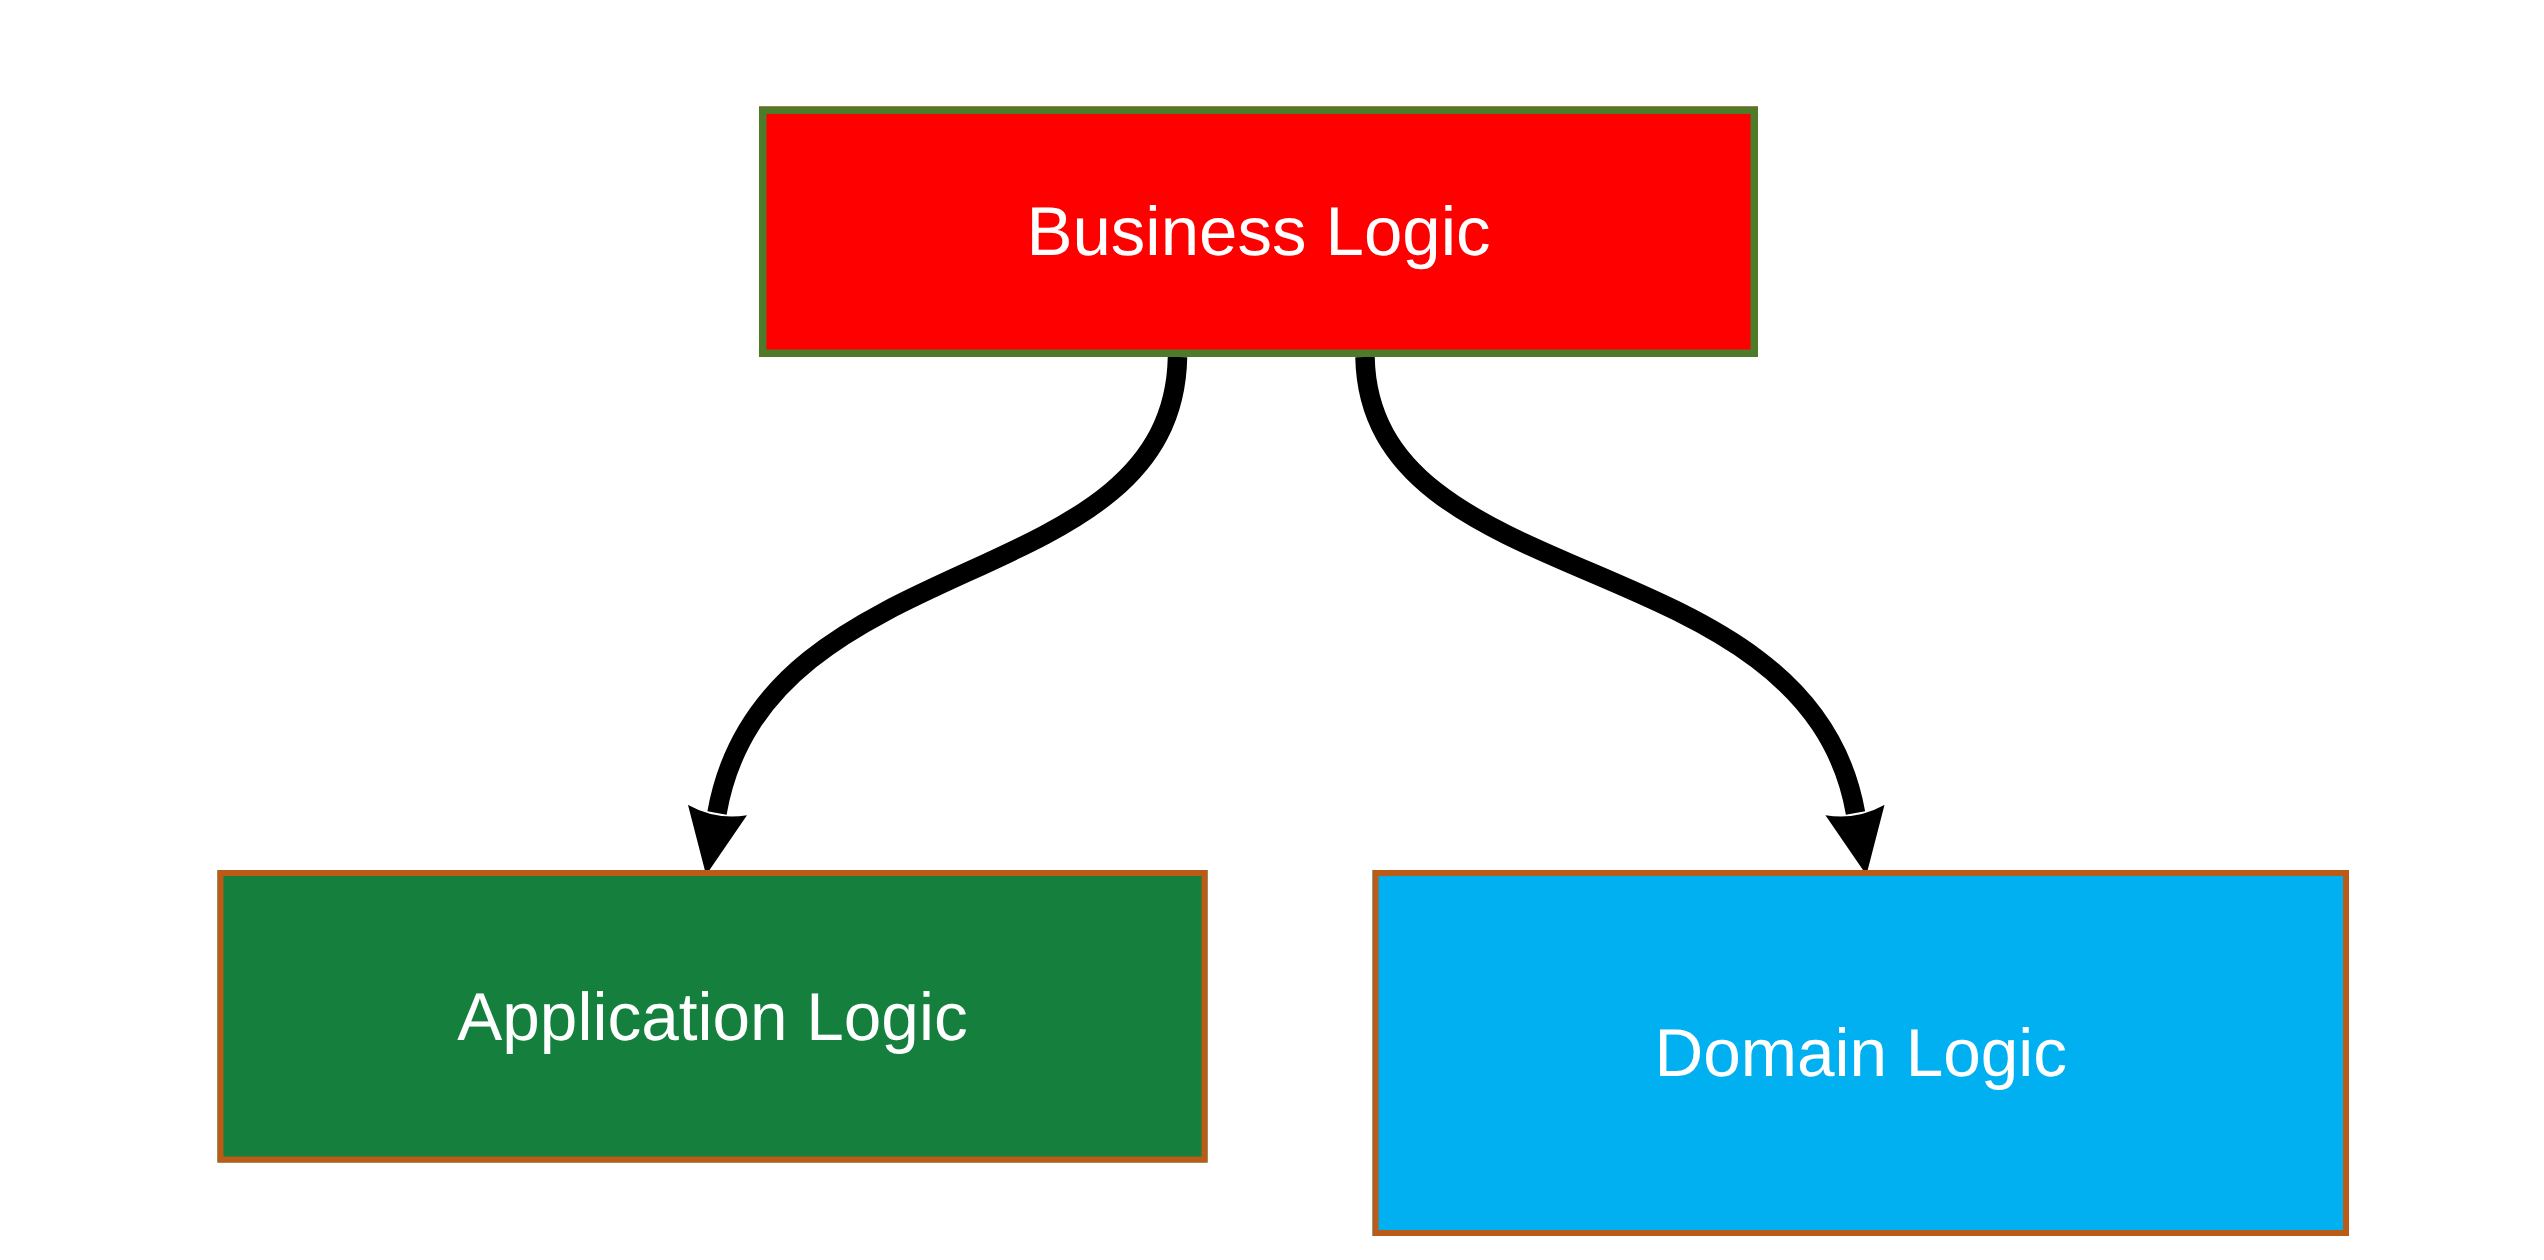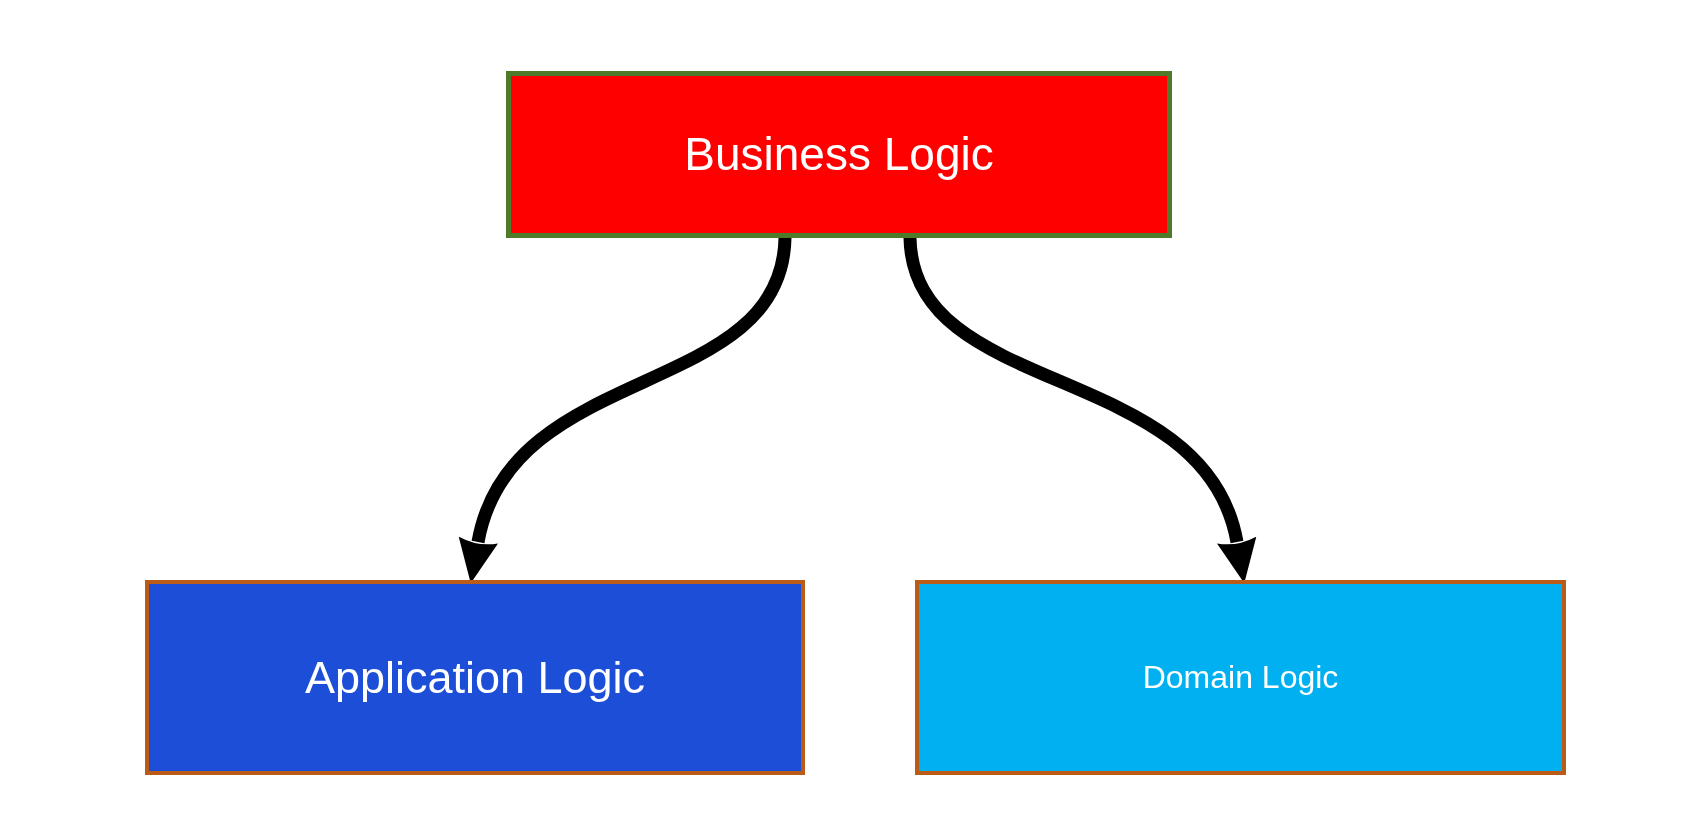--- a/index.html
+++ b/index.html
@@ -55,24 +55,24 @@
     width: 660px;
     height: 195px;
     border: 4px solid #ba5b17;
     background: #6ca644;
     font-size: 45px;
   }
   .node-domain {
     left: 915px;
     top: 580px;
     width: 651px;
-    height: 195px;
+    height: 244px;
     border: 4px solid #ba5b17;
     background: #00b0f0;
-    font-size: 32px;
+    font-size: 45px;
   }
   .node-label {
     display: block;
     white-space: nowrap;
   }
 </style>
 </head>
 <body>
 
 <div class="canvas">
@@ -84,21 +84,21 @@
       </marker>
     </defs>
     <path class="connector" d="M 785 238 C 782 400, 510 360, 478 542" marker-end="url(#arrowhead)" style="stroke: rgb(0, 0, 0);"></path>
     <path class="connector" d="M 910 238 C 913 400, 1205 360, 1237 542" marker-end="url(#arrowhead)" style="stroke: rgb(0, 0, 0);"></path>
   </svg>
 
   <div class="node node-business" style="background: rgb(255, 0, 0); border-color: rgb(78, 123, 42); color: rgb(255, 255, 255);">
     <span class="node-label">Business Logic</span>
   </div>
 
-  <div class="node node-application" style="background: #1d4ed8; border-color: rgb(186, 91, 23); color: rgb(255, 255, 255);">
+  <div class="node node-application" style="background: #15803d; border-color: rgb(186, 91, 23); color: rgb(255, 255, 255);">
     <span class="node-label">Application Logic</span>
   </div>
 
   <div class="node node-domain" style="background: rgb(0, 176, 240); border-color: rgb(186, 91, 23); color: rgb(255, 255, 255);">
     <span class="node-label">Domain Logic</span>
   </div>
 
 </div>
 
 </body></html>

